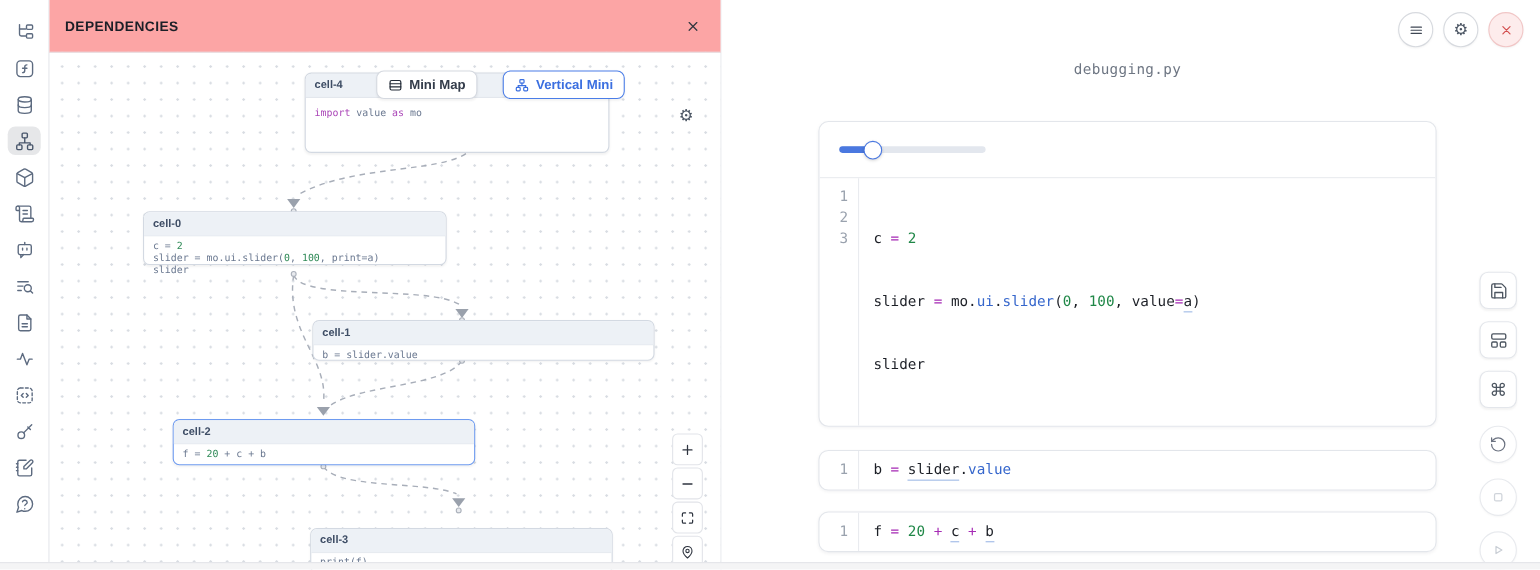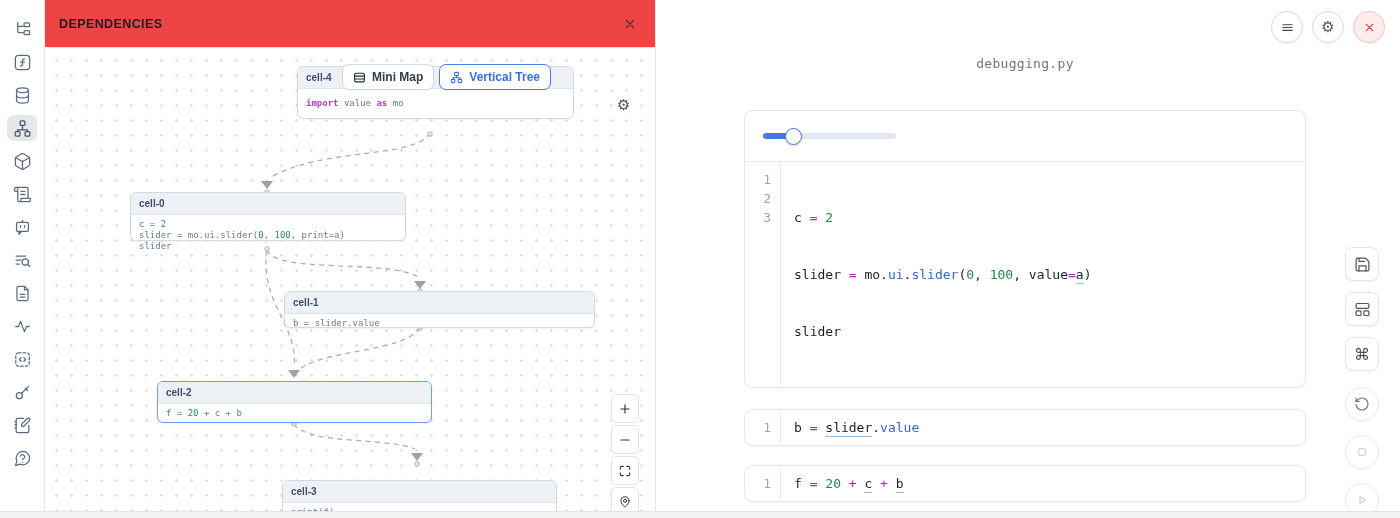--- a/index.html
+++ b/index.html
@@ -4,34 +4,34 @@
 <style>
   html,body{margin:0;padding:0;background:#fff}
   .app{position:relative;width:1400px;height:518px;overflow:hidden;background:#fff;font-family:"Liberation Sans",sans-serif;color:#1c1f26}
   svg{display:block}
   
   .abar{position:absolute;left:0;top:0;width:45px;height:100%;border-right:1px solid #e5e7eb;display:flex;flex-direction:column;align-items:center;padding-top:16px;box-sizing:border-box;gap:7px;background:#fff}
   .abar-item{width:30px;height:26px;display:flex;align-items:center;justify-content:center;border-radius:7px;color:#5d6b80;flex:none}
   .abar-item.sel{background:#e6e7e9;color:#49576c}
   
   .dep{position:absolute;left:45px;top:0;width:611px;height:100%;border-right:1px solid #e5e7eb;box-sizing:border-box}
-  .dp-head{height:47px;border-bottom:1px solid #e6e8ec;display:flex;align-items:center;justify-content:space-between;padding:0 18px 0 14px;background:#ef4444}
+  .dp-head{height:47px;border-bottom:1px solid #e6e8ec;display:flex;align-items:center;justify-content:space-between;padding:0 18px 0 14px;background:#fca5a5}
   .dp-title{font-size:12.5px;font-weight:bold;letter-spacing:.4px;color:#1b1f27}
   .dp-close{color:#30363f;cursor:pointer}
   .canvas{position:absolute;left:0;top:47px;width:610px;height:471px;overflow:hidden;
     background-image:radial-gradient(#d8dce2 1px,transparent 1.3px);background-size:15px 15px;background-position:4px 6px}
   .edges{position:absolute;left:0;top:0;z-index:1}
   .gnode{position:absolute;z-index:2;background:#fff;border:1px solid #d3d9e2;border-radius:6px;box-shadow:0 1px 2px rgba(0,0,0,.05);box-sizing:border-box}
   .gnode.sel{border:1.5px solid #6e9bf0}
   .gnode-head{height:21px;line-height:21px;padding:0 8px;background:#edf1f6;border-bottom:1px solid #e0e5ec;border-radius:5px 5px 0 0;font-size:10px;font-weight:bold;color:#3e4d65}
   .gnode-body{padding:4px 8px;font-family:"DejaVu Sans Mono",monospace;font-size:9px}
   .gline{line-height:11px;white-space:pre}
   .gnode.wide-lines .gline{line-height:20px}
-  .gnode .tk-d{color:#6a7890}.gnode .tk-n{color:#2f8a57}.gnode .tk-K{color:#ab46b8;font-weight:bold}
-  .gtoolbar{position:absolute;left:297px;top:17px;display:flex;gap:5px;z-index:5}
+  .gnode .tk-d{color:#6a7890}.gnode .tk-n{color:#2f8a57}.gnode .tk-K{color:#ab46b8;font-weight:normal}
+  .gtoolbar{position:absolute;left:297px;top:17px;display:flex;gap:23px;z-index:5}
   .gbtn{height:26px;display:flex;align-items:center;gap:6px;background:#fff;border:1px solid #d5d9e0;border-radius:7px;padding:0 10px;font-size:12px;font-weight:600;color:#333c4a;box-shadow:0 1px 2px rgba(0,0,0,.05);font-family:inherit;cursor:pointer}
   .gbtn.active{border-color:#4a7de8;color:#3b6fe0}
   .gear-float{position:absolute;left:572px;top:51px;z-index:5;font-size:17px;color:#49505e;cursor:pointer}
   .zoomstack{position:absolute;left:566px;top:347px;width:28px;display:flex;flex-direction:column;gap:2px;z-index:5}
   .zbtn{height:27px;background:#fff;border:1px solid #e2e4e9;border-radius:5px;display:flex;align-items:center;justify-content:center;color:#2f3540;cursor:pointer}
   
   .nb{position:absolute;left:656px;top:0;width:744px;height:100%;background:#fff}
   .top-actions{position:absolute;top:11px;right:15px;display:flex;gap:9px;z-index:6}
   .circ{width:30px;height:30px;border-radius:50%;border:1px solid #d7dadf;background:#fff;display:flex;align-items:center;justify-content:center;box-shadow:0 1px 2px rgba(0,0,0,.05);cursor:pointer;color:#3f4754}
   .circ.danger{background:#fdecec;border-color:#f1c6c6}
@@ -190,21 +190,21 @@
           <circle cx="385" cy="87" r="2.2"></circle>
             <circle cx="222" cy="202" r="2.2"></circle>
           <circle cx="375" cy="281" r="2.2"></circle>
             <circle cx="249" cy="377" r="2.2"></circle>
           <circle cx="372" cy="417" r="2.2"></circle>
             <circle cx="222" cy="145" r="2.2"></circle>
           <circle cx="375" cy="244" r="2.2"></circle>
         </g>
       </svg>
 
-      <div class="gnode wide-lines" style="left:252px;top:19px;width:277px;height:53px">
+      <div class="gnode wide-lines" style="left:232px;top:19px;width:277px;height:73px">
         <div class="gnode-head">cell-4</div>
         <div class="gnode-body">
             <div class="gline"><span class="tk-K">import</span><span class="tk-d"> value </span><span class="tk-K">as</span><span class="tk-d"> mo</span></div>
           </div>
       </div>
       <div class="gnode" style="left:85px;top:145px;width:276px;height:49px">
         <div class="gnode-head">cell-0</div>
         <div class="gnode-body">
             <div class="gline"><span class="tk-d">c = </span><span class="tk-n">2</span></div>
             <div class="gline"><span class="tk-d">slider = mo.ui.slider(</span><span class="tk-n">0</span><span class="tk-d">, </span><span class="tk-n">100</span><span class="tk-d">, print=a)</span></div>
@@ -238,21 +238,21 @@
             </svg>
             <span>Mini Map</span>
           </button>
         <button class="gbtn active">
             <svg width="13" height="13" viewBox="0 0 24 24" fill="none" stroke="#3b6fe0" stroke-width="2" stroke-linecap="round">
               <rect x="8.5" y="2.5" width="7" height="6" rx="1.5"></rect>
               <rect x="2.5" y="15.5" width="6.5" height="6" rx="1.5"></rect>
               <rect x="15" y="15.5" width="6.5" height="6" rx="1.5"></rect>
               <path d="M12 8.5v4M5.8 15.5v-3h12.4v3"></path>
             </svg>
-            <span>Vertical Tree</span>
+            <span>Vertical Mini</span>
           </button>
       </div>
 
       <span class="gear-float gear-glyph">⚙</span>
 
       <div class="zoomstack">
         <div class="zbtn">
             <svg width="14" height="14" viewBox="0 0 24 24" fill="none" stroke="currentColor" stroke-width="2" stroke-linecap="round">
               <path d="M12 5v14M5 12h14"></path>
             </svg>

